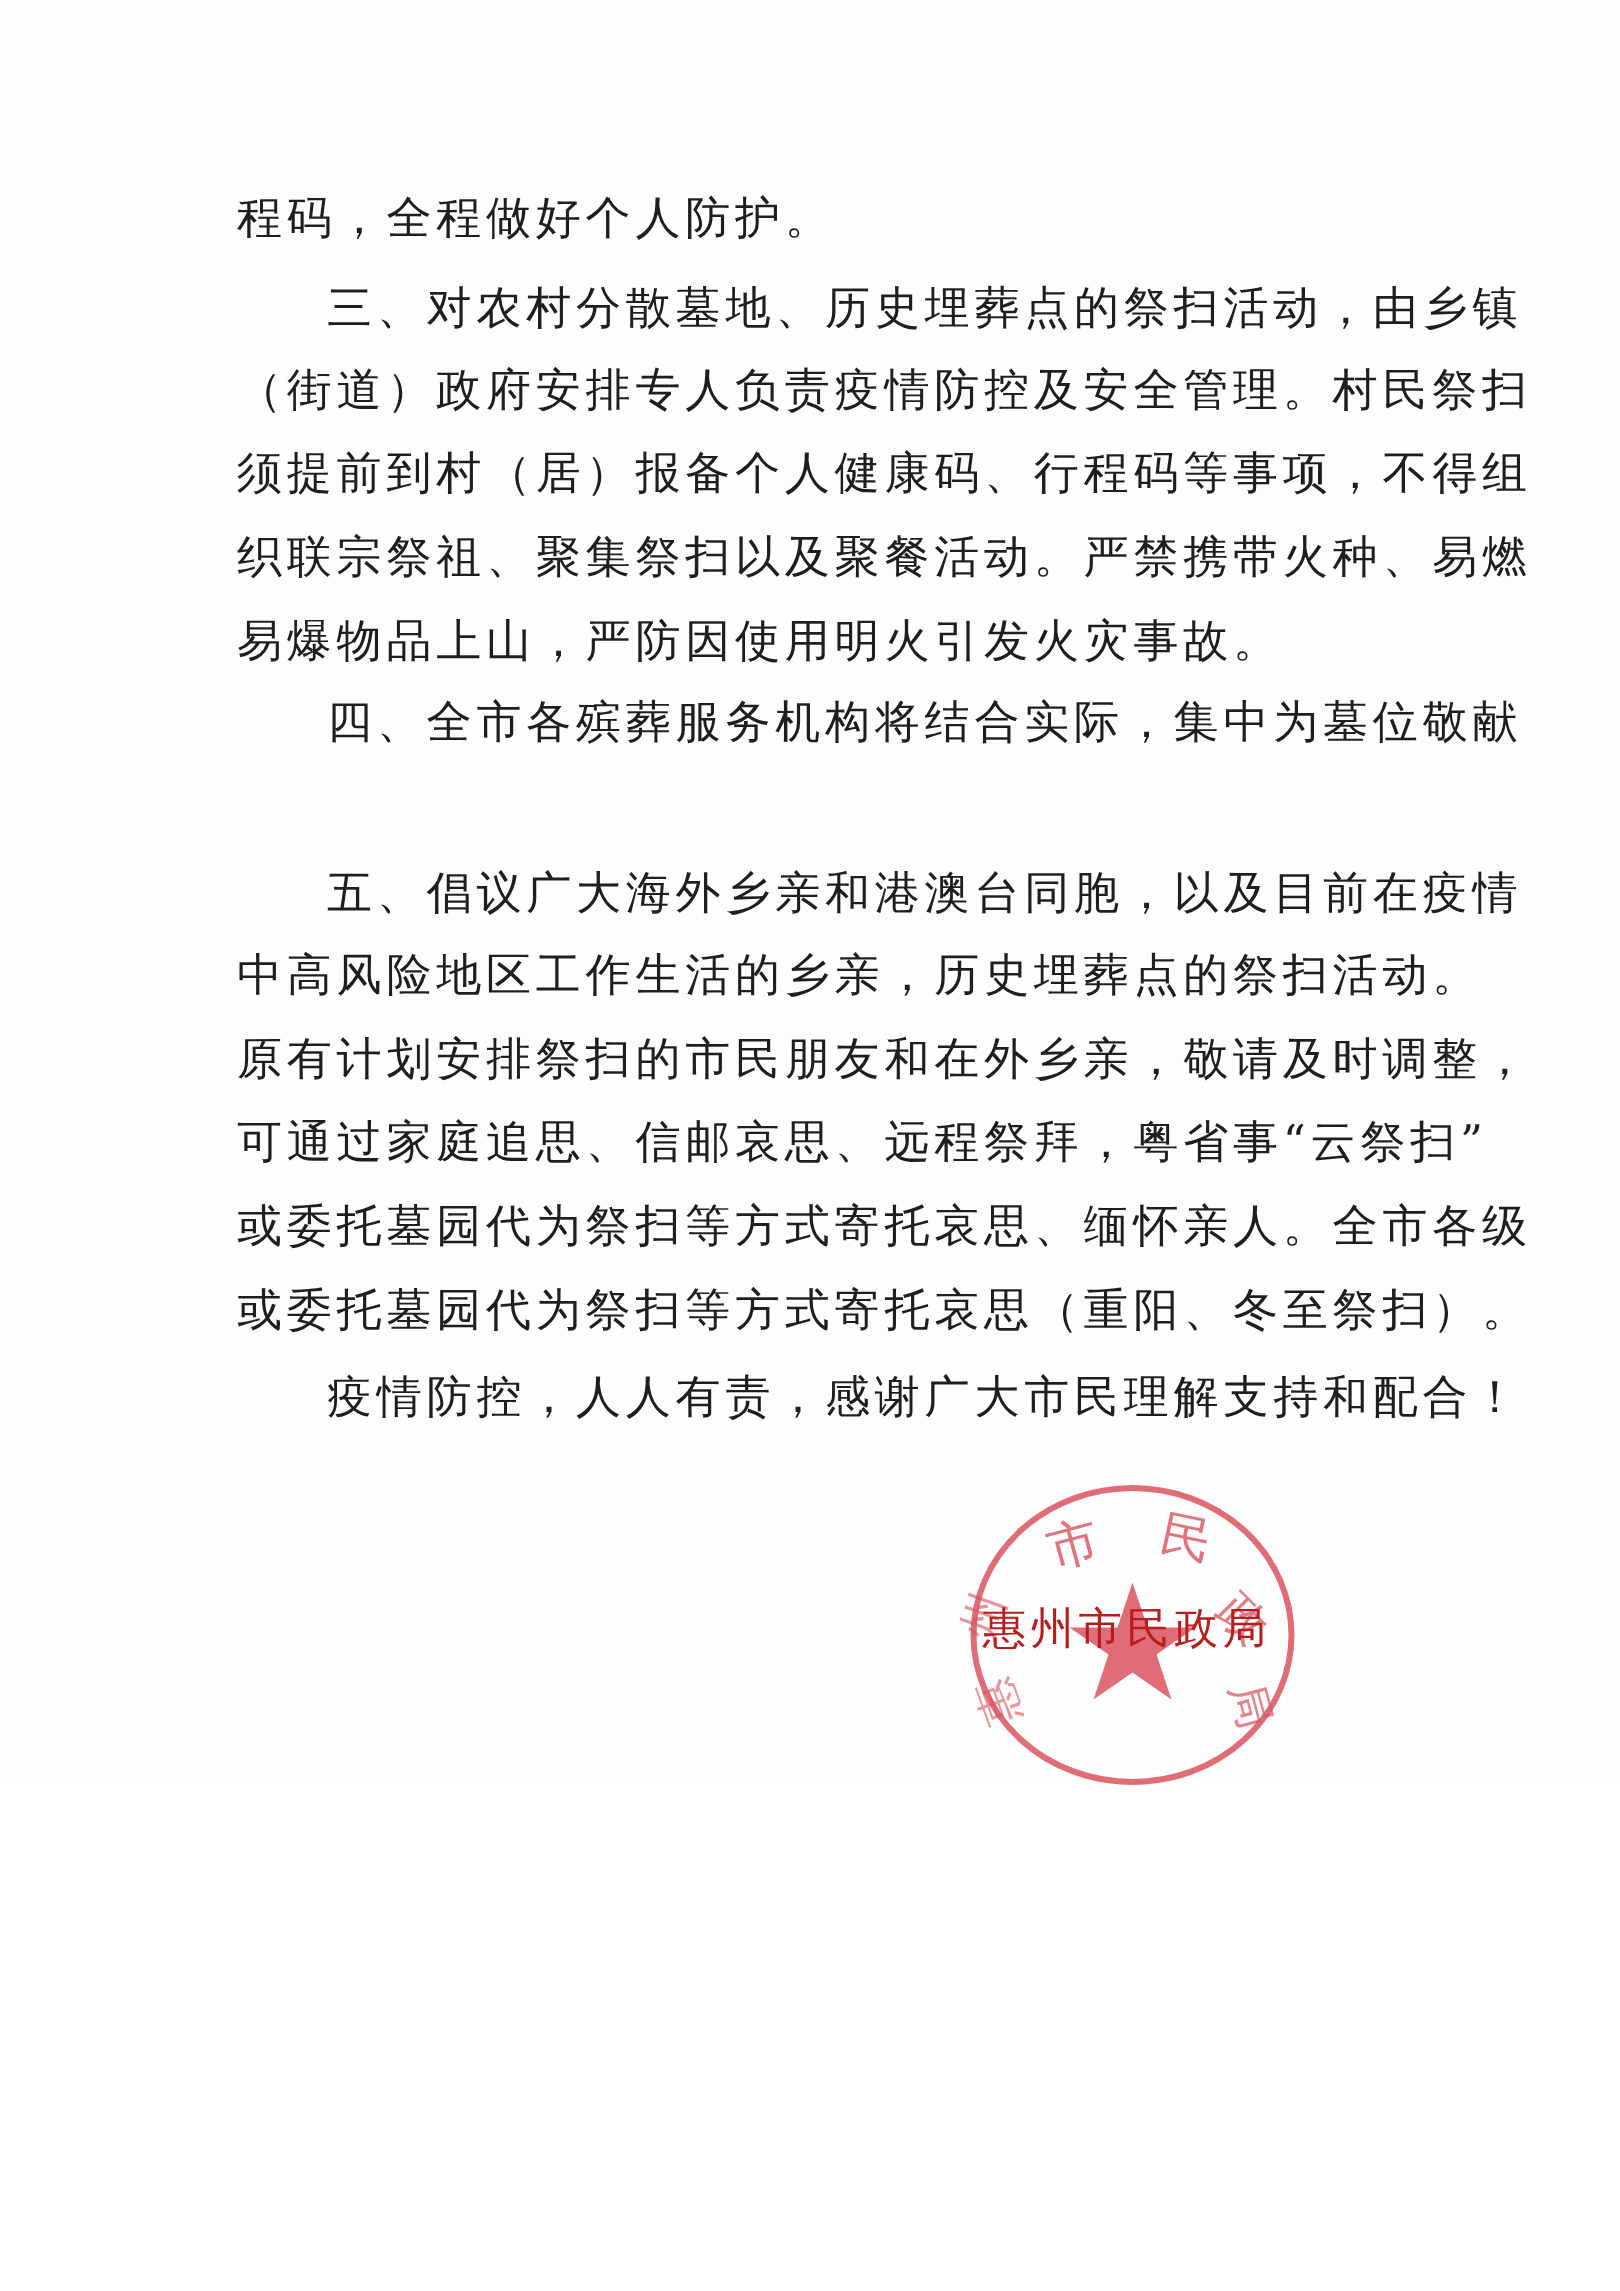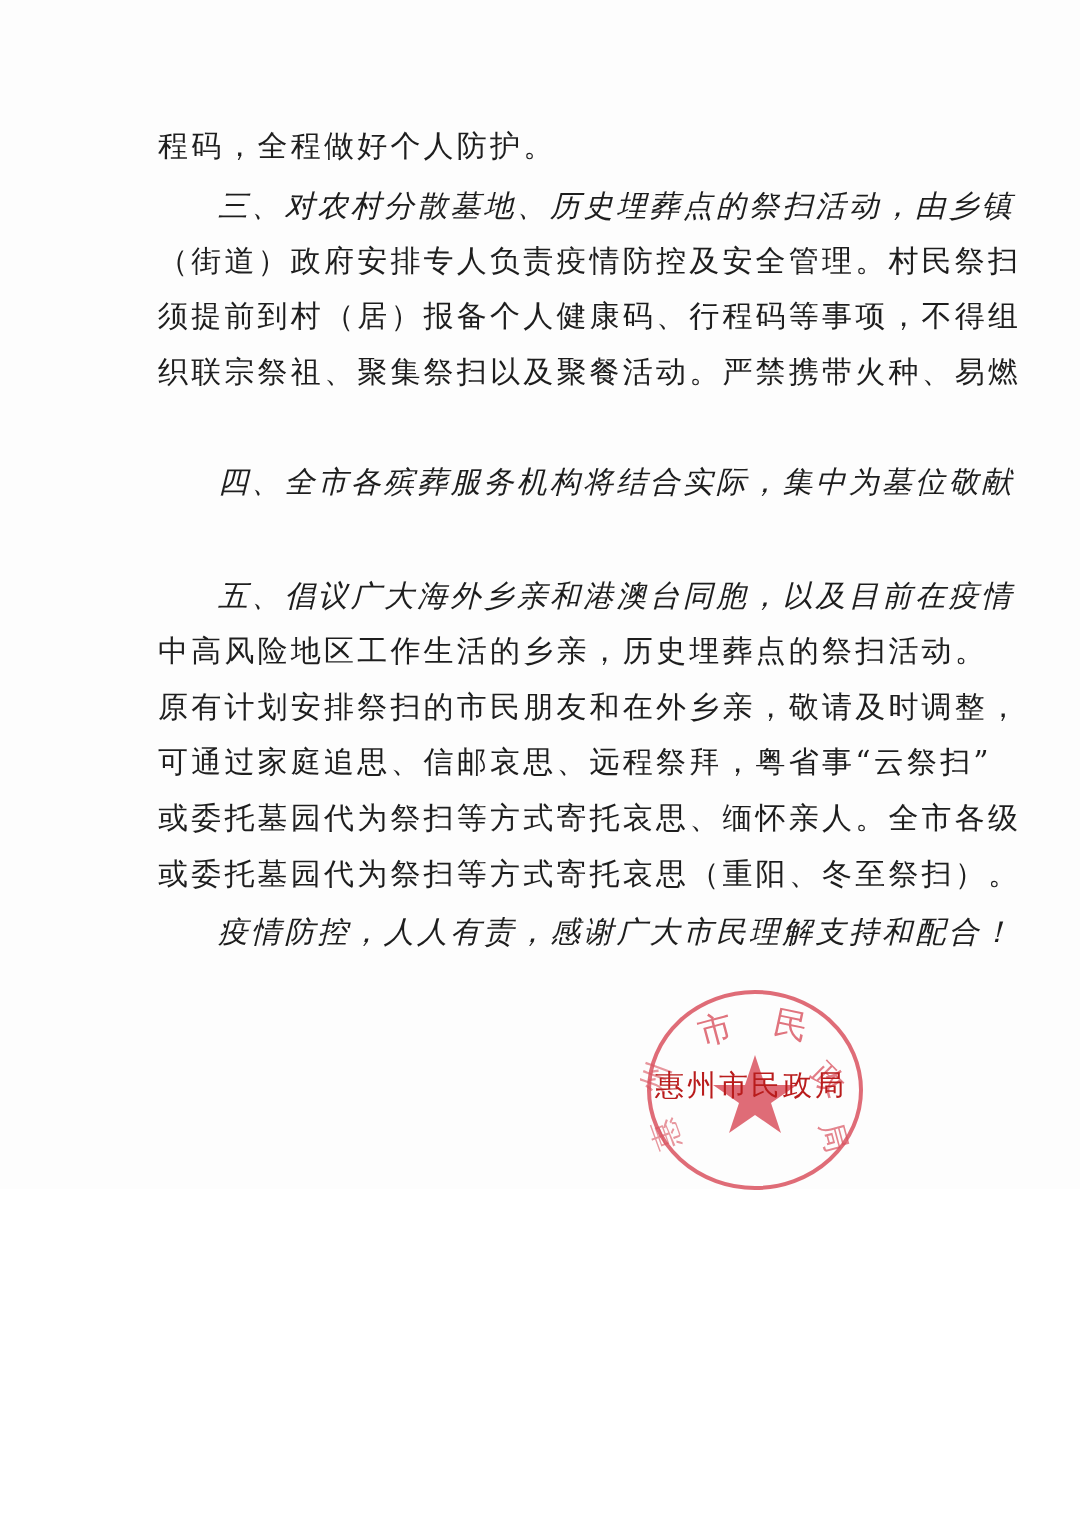--- a/index.html
+++ b/index.html
@@ -8,40 +8,41 @@
     position: absolute; left: 0; top: 0; width: 1080px; height: 1189px;
     background: #fdfdfd;
     font-family: "DejaVu Serif", "Liberation Serif", serif;
     color: #1e1e1e;
   }
   .line {
     position: absolute; left: 158px; width: 760px;
     font-size: 30px; line-height: 36px; height: 36px;
     letter-spacing: 3.2px; white-space: nowrap;
   }
-  .line.indent { left: 218px; font-style: italic; }
+  .line.indent { left: 218px; }
   .stamp {
     position: absolute; left: 640px; top: 985px; width: 230px; height: 210px;
   }
   .sig {
     position: absolute; font-size: 29px; line-height: 34px; white-space: nowrap;
     color: #b91c1c; letter-spacing: 2px;
   }
   .sig.org { left: 655px; top: 1068px; letter-spacing: 3px; }
   .sig.date { left: 626px; top: 1117px; letter-spacing: 1px; }
 </style>
 </head>
 <body>
 
 <div class="page">
   <div class="line" style="top:128px">程码，全程做好个人防护。</div>
   <div class="line indent" style="top:188px">三、对农村分散墓地、历史埋葬点的祭扫活动，由乡镇</div>
   <div class="line" style="top:243px">（街道）政府安排专人负责疫情防控及安全管理。村民祭扫</div>
   <div class="line" style="top:298px">须提前到村（居）报备个人健康码、行程码等事项，不得组</div>
   <div class="line" style="top:354px">织联宗祭祖、聚集祭扫以及聚餐活动。严禁携带火种、易燃</div>
+  <div class="line" style="top:410px">易爆物品上山，严防因使用明火引发火灾事故。</div>
   <div class="line indent" style="top:464px">四、全市各殡葬服务机构将结合实际，集中为墓位敬献</div>
   <div class="line indent" style="top:578px">五、倡议广大海外乡亲和港澳台同胞，以及目前在疫情</div>
   <div class="line" style="top:633px">中高风险地区工作生活的乡亲，历史埋葬点的祭扫活动。</div>
   <div class="line" style="top:689px">原有计划安排祭扫的市民朋友和在外乡亲，敬请及时调整，</div>
   <div class="line" style="top:800px">或委托墓园代为祭扫等方式寄托哀思、缅怀亲人。全市各级</div>
   <div class="line" style="top:744px">可通过家庭追思、信邮哀思、远程祭拜，粤省事“云祭扫”</div>
   <div class="line" style="top:856px">或委托墓园代为祭扫等方式寄托哀思（重阳、冬至祭扫）。</div>
   <div class="line indent" style="top:914px">疫情防控，人人有责，感谢广大市民理解支持和配合！</div>
 
   <div class="stamp">

